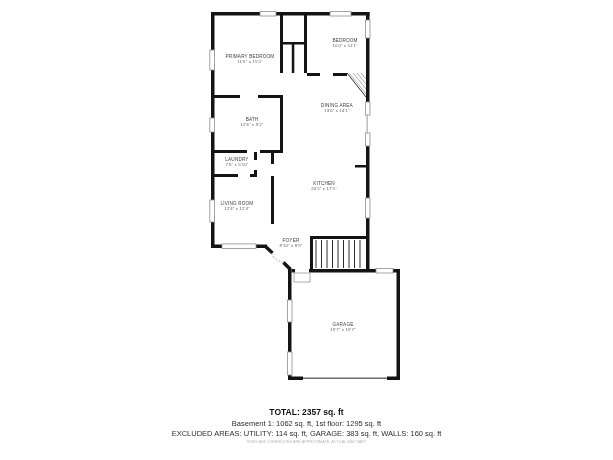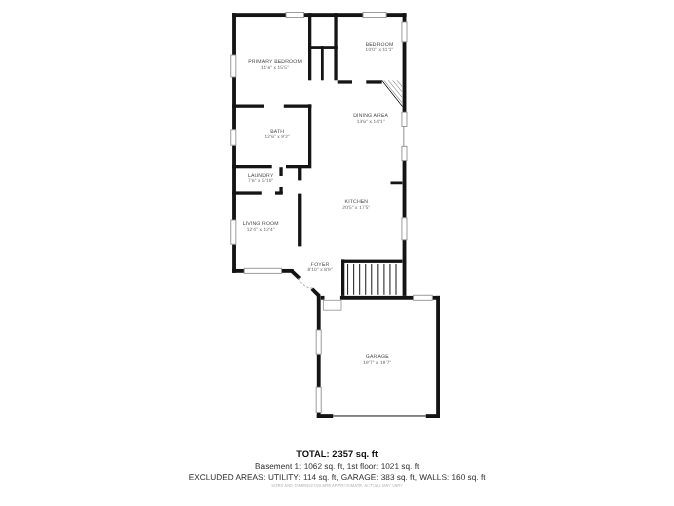--- a/index.html
+++ b/index.html
@@ -162,18 +162,18 @@
     <div class="rname">FOYER</div>
     <div class="rdims">8'10" x 8'9"</div>
   </div>
   <div class="room-label" style="left:343px;top:322px;">
     <div class="rname">GARAGE</div>
     <div class="rdims">19'7" x 19'7"</div>
   </div>
 
   <div class="summary">
     <div class="s-total">TOTAL: 2357 sq. ft</div>
-    <div class="s-line">Basement 1: 1062 sq. ft, 1st floor: 1021 sq. ft</div>
+    <div class="s-line">Basement 1: 1062 sq. ft, 1st floor: 1295 sq. ft</div>
     <div class="s-line">EXCLUDED AREAS: UTILITY: 114 sq. ft, GARAGE: 383 sq. ft, WALLS: 160 sq. ft</div>
     <div class="s-disclaimer">SIZES AND DIMENSIONS ARE APPROXIMATE, ACTUAL MAY VARY</div>
   </div>
 
 </div>
 
 </body></html>

